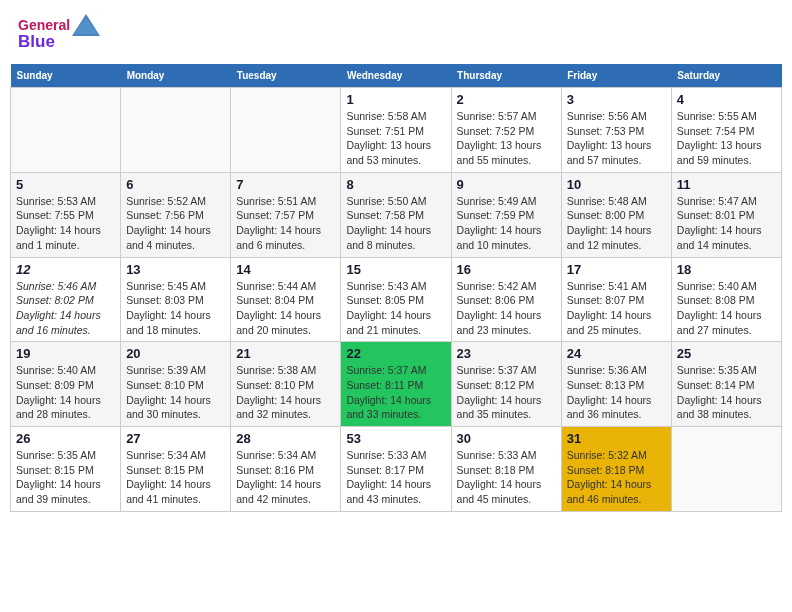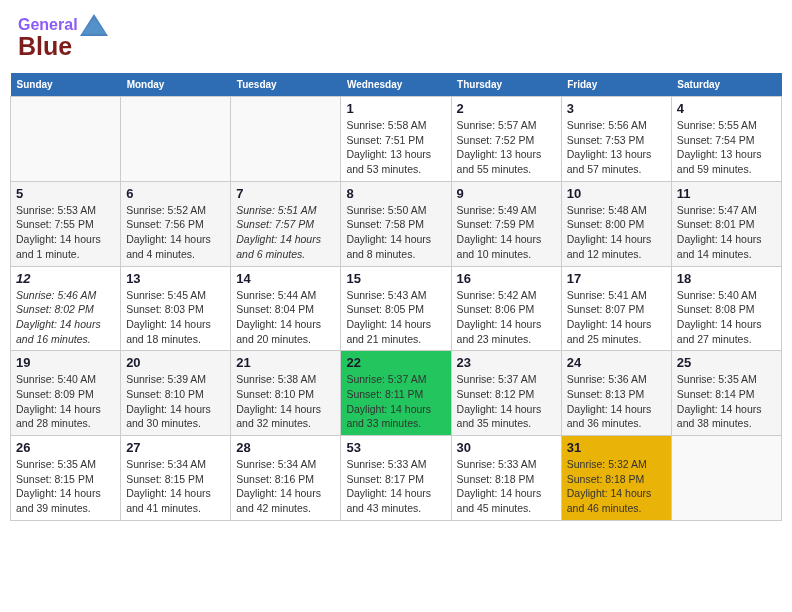--- a/index.html
+++ b/index.html
@@ -75,27 +75,27 @@
     .empty-cell {
       background: #f9f9f9 !important;
     }
   </style>
 </head>
 <body>
 
 <div class="header">
   <div class="logo">
     <div style="display:flex;align-items:center;gap:2px;">
-      <span style="font-size:16px;font-weight:bold;color:#8b5cf6;font-family:Arial,sans-serif;">General</span>
+      <span style="font-size:14px;font-weight:bold;color:#be185d;font-family:Arial,sans-serif;">General</span>
       <svg width="28" height="22" viewBox="0 0 28 22">
         <polygon points="14,0 28,22 0,22" fill="#2e6db4" opacity="0.85"></polygon>
         <polygon points="14,4 26,20 2,20" fill="#5a9fd4" opacity="0.5"></polygon>
       </svg>
     </div>
-    <span style="font-size:25px;font-weight:bold;color:#7f1d1d;font-family:Arial,sans-serif;margin-top:-4px;">Blue</span>
+    <span style="font-size:17px;font-weight:bold;color:#6d28d9;font-family:Arial,sans-serif;margin-top:-4px;">Blue</span>
   </div>
   <div class="title-section">
     <div class="month-title"></div>
     <div class="location"></div>
   </div>
 </div>
 
 <table class="calendar">
   <thead>
     <tr>
@@ -152,21 +152,21 @@
         </td>
         <td style="background: rgb(245, 245, 245);">
           <div class="day-number">6</div>
           <div class="day-info" style="white-space: pre-line;">Sunrise: 5:52 AM
 Sunset: 7:56 PM
 Daylight: 14 hours
 and 4 minutes.</div>
         </td>
         <td style="background: rgb(245, 245, 245);">
           <div class="day-number">7</div>
-          <div class="day-info" style="white-space: pre-line; font-style: italic;">Sunrise: 5:51 AM
+          <div class="day-info" style="white-space: pre-line;">Sunrise: 5:51 AM
 Sunset: 7:57 PM
 Daylight: 14 hours
 and 6 minutes.</div>
         </td>
         <td style="background: rgb(245, 245, 245);">
           <div class="day-number">8</div>
           <div class="day-info" style="white-space: pre-line;">Sunrise: 5:50 AM
 Sunset: 7:58 PM
 Daylight: 14 hours
 and 8 minutes.</div>

